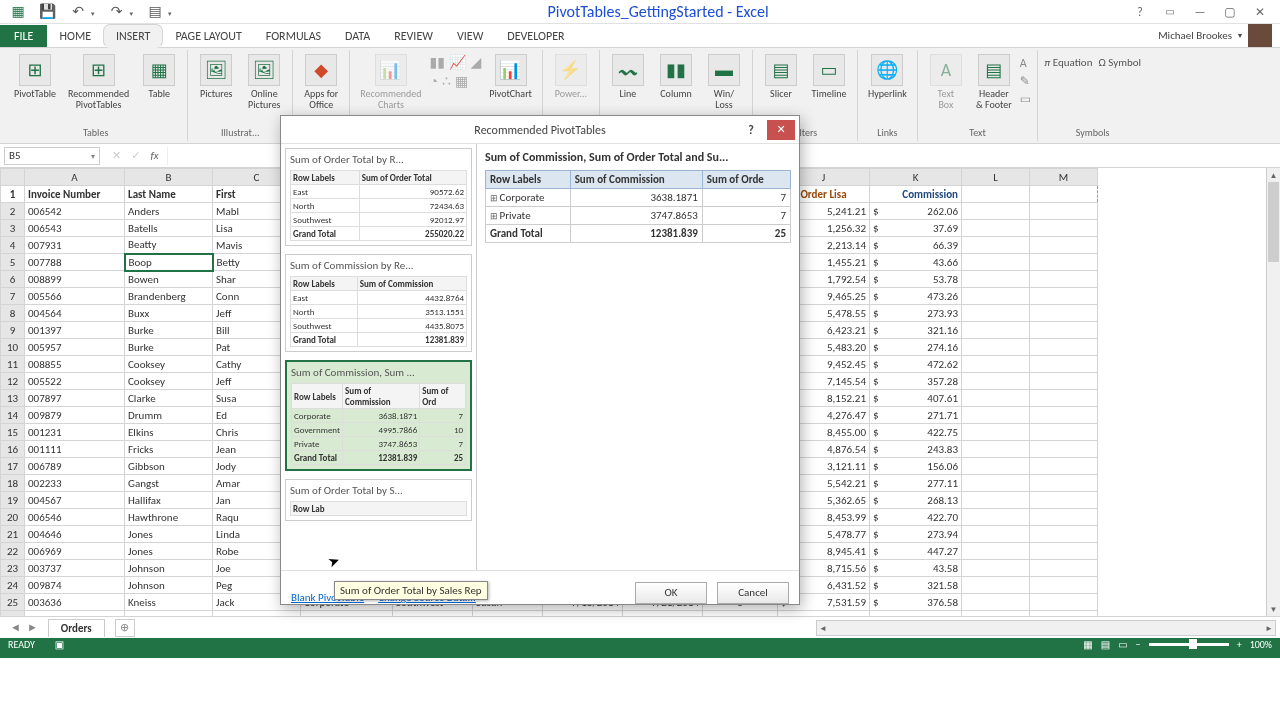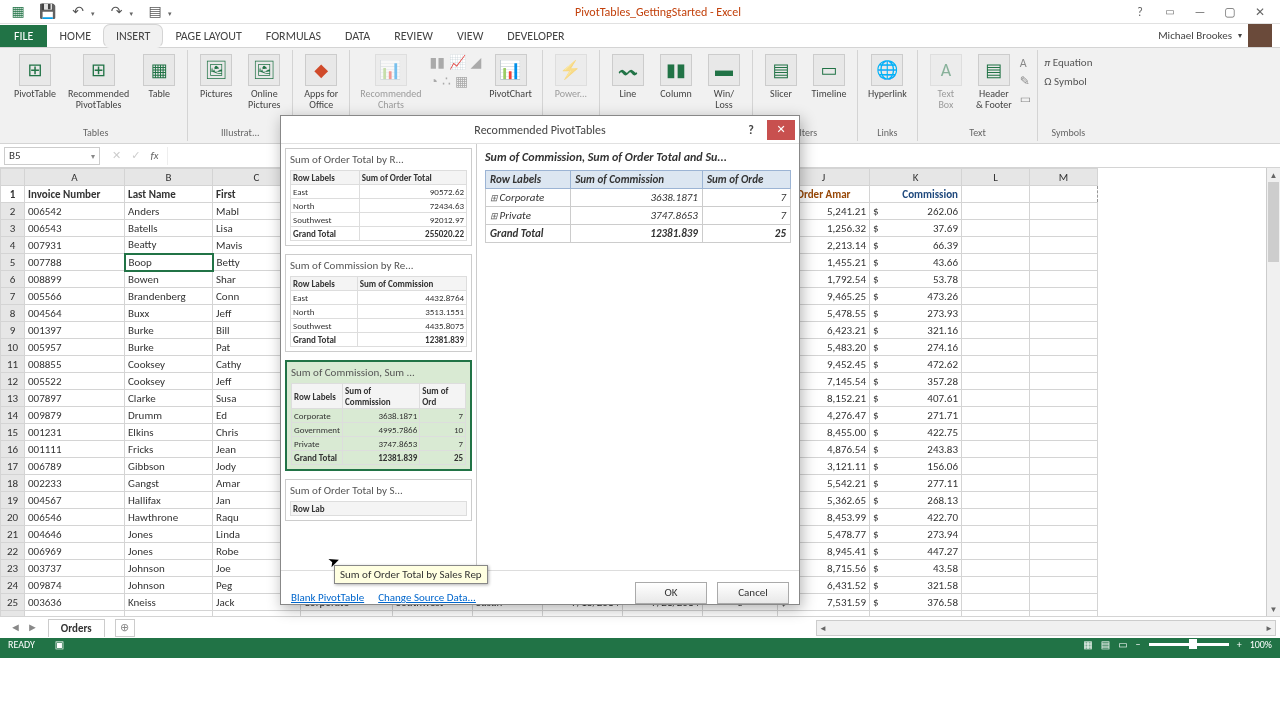--- a/index.html
+++ b/index.html
@@ -3,21 +3,21 @@
 <meta charset="utf-8">
 <style>
 * { margin: 0; padding: 0; box-sizing: border-box; font-family: "Segoe UI", Calibri, sans-serif; }
 body { background: #fff; font-size: 11px; color: #333; width: 1280px; height: 720px; overflow: hidden; position: relative; }
 
 
 .titlebar { height: 24px; background: #fff; display: flex; align-items: center; border-bottom: 1px solid #e1e1e1; position: relative; }
 .qat { display: flex; gap: 14px; padding-left: 10px; }
 .qat-item { width: 16px; height: 16px; display: flex; align-items: center; justify-content: center; color: #555; font-size: 14px; }
 .qat-dropdown { font-size: 7px; color: #666; margin-left: -9px; align-self: flex-end; padding-bottom: 2px; }
-.title { position: absolute; left: 50%; transform: translateX(-50%); color: #c2410c; font-size: 12px; padding-left: 36px; }
+.title { position: absolute; left: 50%; transform: translateX(-50%); color: #1d4ed8; font-size: 16px; padding-left: 36px; }
 .win-controls { margin-left: auto; display: flex; gap: 2px; padding-right: 6px; }
 .win-btn { width: 28px; height: 20px; display: flex; align-items: center; justify-content: center; color: #666; font-size: 12px; }
 
 
 .tabs { height: 24px; background: #fff; display: flex; align-items: flex-end; border-bottom: 1px solid #d4d4d4; }
 .tab-file { background: #217346; color: #fff; padding: 4px 14px; font-size: 12px; }
 .tab { padding: 4px 12px; font-size: 12px; color: #444; border-radius: 7px; }
 .tab.active { background: #f1f1f1; border: 1px solid #d4d4d4; border-bottom: 1px solid #f1f1f1; margin-bottom: -1px; }
 .account { margin-left: auto; padding-right: 8px; font-size: 11px; color: #444; display: flex; align-items: center; gap: 6px; }
 .avatar { width: 24px; height: 24px; background: #6a4a3a; }
@@ -71,39 +71,39 @@
 .zoom-slider { width: 80px; height: 3px; background: #fff; position: relative; }
 .zoom-slider::after { content: ""; width: 8px; height: 10px; background: #fff; position: absolute; left: 50%; top: -4px; }
 
 
 .dialog { position: absolute; left: 280px; top: 115px; width: 520px; height: 490px; background: #fff; border: 1px solid #888; box-shadow: 2px 4px 14px rgba(0,0,0,0.3); display: flex; flex-direction: column; }
 .dlg-title { height: 28px; display: flex; align-items: center; justify-content: center; position: relative; font-size: 12px; color: #444; border-bottom: 1px solid #e1e1e1; }
 .dlg-help { position: absolute; right: 36px; width: 24px; text-align: center; color: #444; font-weight: bold; }
 .dlg-close { position: absolute; right: 4px; width: 28px; height: 20px; background: #c8504f; color: #fff; text-align: center; line-height: 20px; font-size: 11px;}
 .dlg-body { flex: 1; display: flex; overflow: hidden; }
 .dlg-left { width: 196px; border-right: 1px solid #ccc; overflow-y: auto; padding: 4px; }
-.dlg-right { flex: 1; padding: 6px 8px; font-style: italic; }
+.dlg-right { flex: 1; padding: 6px 8px; }
 .thumb { border: 1px solid #ccc; margin-bottom: 8px; padding: 4px; font-size: 10px; }
 .thumb.selected { border: 2px solid #217346; background: #d9ead3; }
 .thumb-title { font-size: 11px; color: #555; margin-bottom: 4px; white-space: nowrap; overflow: hidden; text-overflow: ellipsis; }
 .mini-table { width: 100%; border-collapse: collapse; font-size: 9px; }
 .mini-table th, .mini-table td { border: 1px solid #ddd; padding: 1px 2px; }
 .mini-table th { background: #f4f4f4; font-weight: bold; text-align: left; }
 .mini-hdr { font-weight: bold; }
 .preview-title { font-weight: bold; font-size: 12px; margin-bottom: 6px; white-space:nowrap; overflow:hidden; text-overflow:ellipsis;}
 .preview-table { width: 100%; border-collapse: collapse; font-size: 11px; }
 .preview-table th { background: #dce6f1; border: 1px solid #9cb4d4; padding: 2px 4px; text-align: left; font-weight:bold;}
 .preview-table td { border: 1px solid #ccc; padding: 2px 4px; }
 .preview-table .gt { font-weight: bold; }
 .expand { color: #666; font-size: 9px; margin-right: 2px; }
 .dlg-footer { height: 34px; border-top: 1px solid #ddd; display: flex; align-items: flex-end; padding: 0 10px; gap: 14px; }
 .link { color: #0066cc; text-decoration: underline; font-size: 11px; }
 .btn { width: 72px; height: 22px; border: 1px solid #aaa; background: linear-gradient(#fff,#e8e8e8); text-align: center; line-height: 20px; font-size: 11px; }
 .btn-group { margin-left: auto; display: flex; gap: 10px; }
-.tooltip-float { position:absolute; left:334px; top:565px; background:#ffffe1; border:1px solid #888; padding:2px 5px; font-size:11px; box-shadow:1px 1px 3px rgba(0,0,0,.3); z-index:50;}
+.tooltip-float { position:absolute; left:334px; top:581px; background:#ffffe1; border:1px solid #888; padding:2px 5px; font-size:11px; box-shadow:1px 1px 3px rgba(0,0,0,.3); z-index:50;}
 .cursor{ position:absolute; left:328px; top:553px; font-size:14px; color:#000; z-index:51; transform:rotate(-20deg);}
 .scrollbar-v { position:absolute; right:0; top:0; bottom:0; width:14px; background:#f0f0f0; border-left:1px solid #ccc;}
 .sb-btn{height:14px;text-align:center;font-size:8px;color:#666;line-height:14px;}
 .sb-thumb{position:absolute;left:1px;right:1px;background:#cdcdcd;}
 </style>
 </head>
 <body>
 
 <div class="titlebar">
   <div class="qat">
@@ -276,21 +276,21 @@
       <div style="display:flex;flex-direction:column;gap:4px;font-size:12px;color:#888;padding-top:4px">
         <span>A</span>
         <span>✎</span>
         <span>▭</span>
       </div>
     </div>
     <div class="ribbon-group-label">Text</div>
   </div>
   <div class="ribbon-group" style="border-right:none">
     <div class="ribbon-items">
-      <div style="display:flex;flex-direction:column;gap:6px;padding-top:4px;font-size:11px;color:#555">
+      <div style="display:flex;flex-direction:row;gap:6px;padding-top:4px;font-size:11px;color:#555">
         <div><span style="font-style:italic">π</span> <span>Equation</span></div>
         <div><span>Ω</span> <span>Symbol</span></div>
       </div>
     </div>
     <div class="ribbon-group-label">Symbols</div>
   </div>
 </div>
 
 <div class="formulabar">
   <div class="namebox">
@@ -330,21 +330,21 @@
   <td class="rowhdr">1</td>
   <td class="db">Invoice Number</td>
   <td class="db">Last Name</td>
   <td class="db">First</td>
   <td class="db"></td>
           <td class="db"></td>
           <td class="db"></td>
           <td class="db"></td>
           <td class="db"></td>
   <td class="hdr-i db">Turn Time</td>
-  <td class="hdr-j db">Order Amar</td>
+  <td class="hdr-j db">Order Lisa</td>
   <td class="hdr-k db">Commission</td>
   <td></td>
           <td></td>
 </tr>
 <tr>
           <td class="rowhdr">2</td>
     <td class="db">006542</td>
     <td class="db">Anders</td>
     <td class="db">Mabl</td>
     <td class="db"></td>

